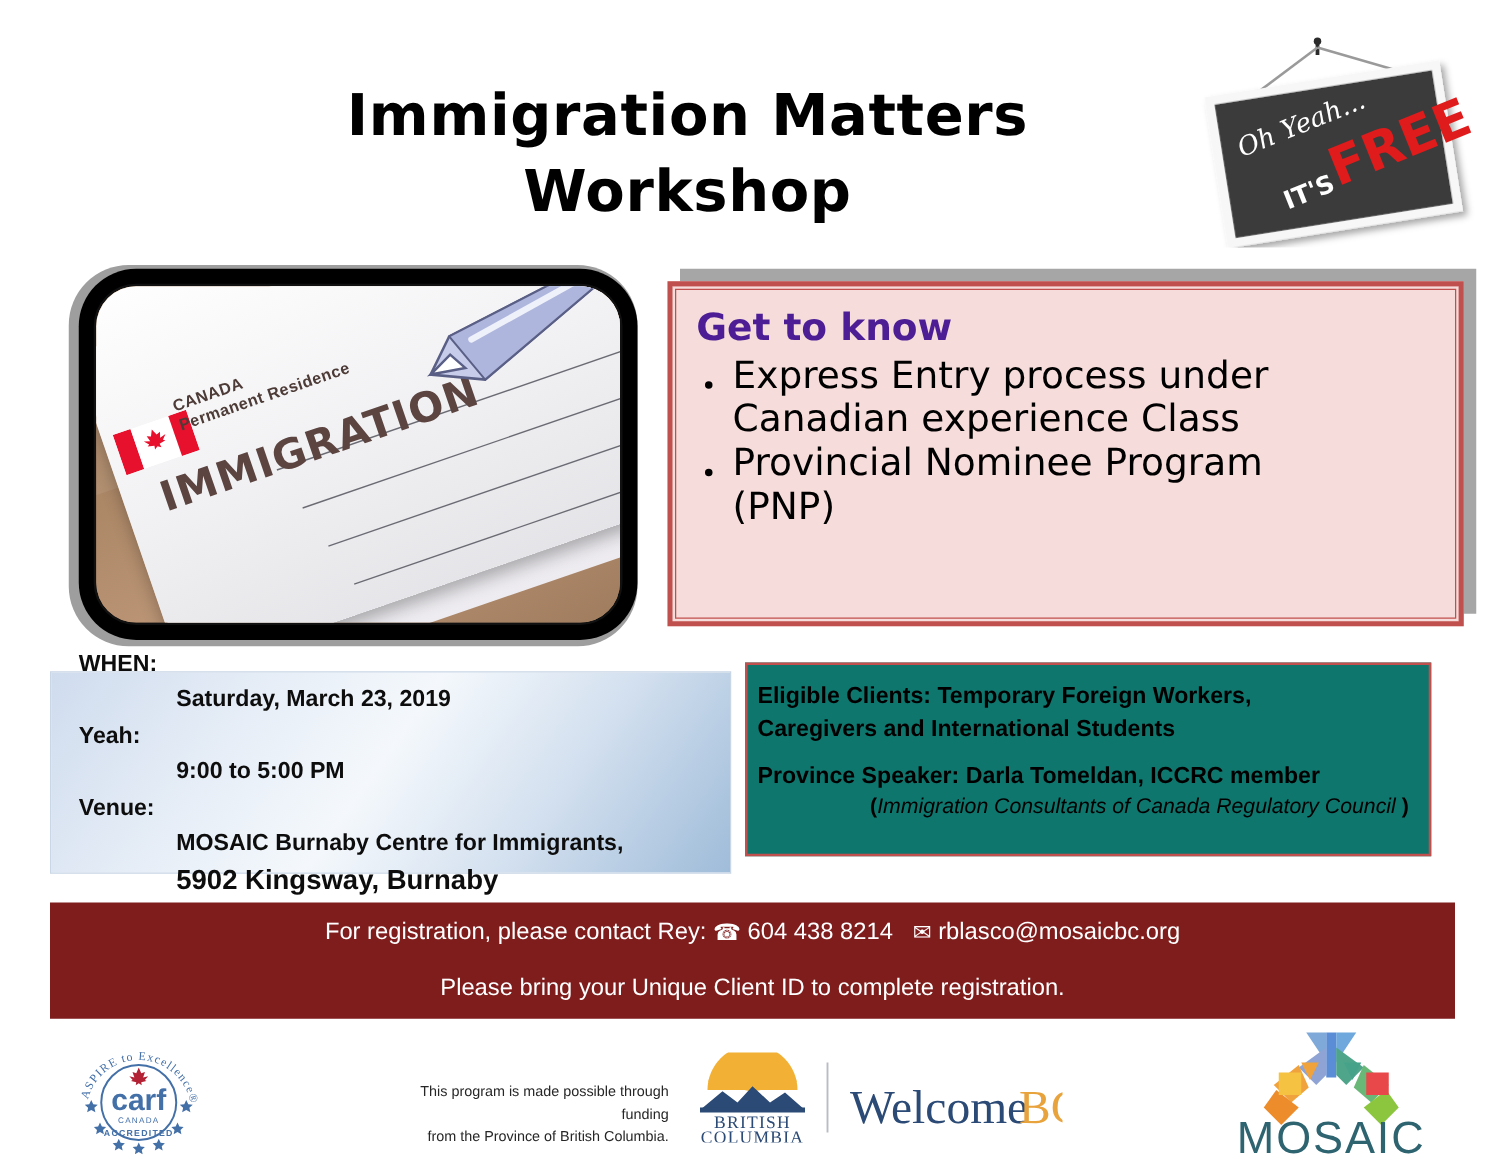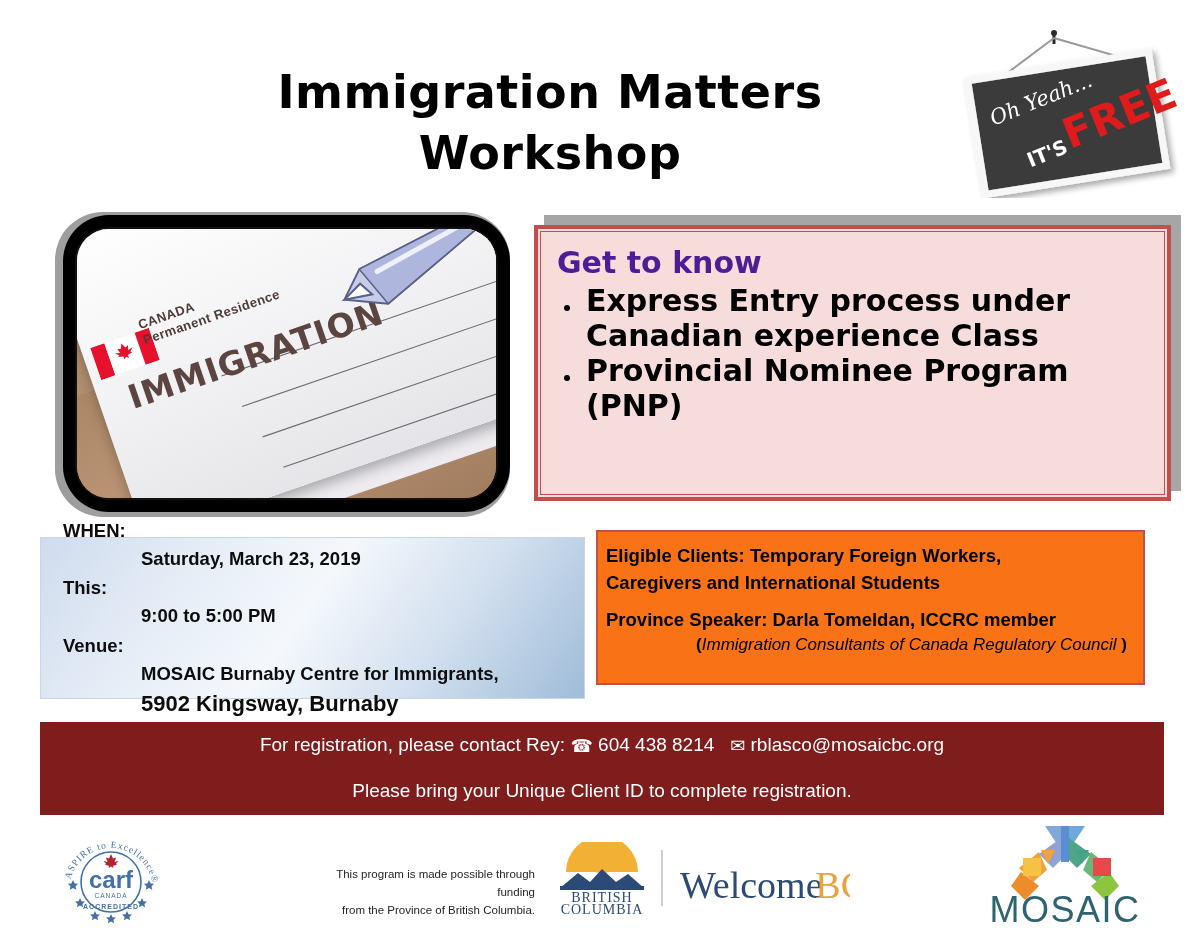--- a/index.html
+++ b/index.html
@@ -89,21 +89,21 @@
   }
   .pink-inner{padding:18px 18px 10px 16px;}
   .get-to-know{
     font-family:"DejaVu Sans",sans-serif;
     font-weight:bold;font-size:30px;color:#4c1d95;line-height:1.05;margin:0 0 4px 3px;
   }
   .bullets{list-style:none;margin:0;padding:0;}
   .bullets li{
     position:relative;
     font-family:"DejaVu Sans",sans-serif;
-    font-weight:bold;font-size:30px;color:#000;
+    font-weight:normal;font-size:30px;color:#000;
     line-height:1.17;padding-left:32px;margin-bottom:0px;
   }
   .bullets li:before{
     content:"";position:absolute;left:10px;top:22px;width:6px;height:6px;border-radius:50%;background:#000;
   }
 
   
   .blue-box{
     position:absolute;left:40px;top:537px;width:545px;height:162px;
     background:linear-gradient(125deg,#cfdcee 0%,#e7eef7 28%,#f4f8fc 48%,#d3e0ef 72%,#9fbcd9 100%);
@@ -113,21 +113,21 @@
   }
   .blue-inner{padding:0 5px 0 22px;width:100%;}
   .ev-row{display:flex;font-family:"Liberation Sans",sans-serif;font-weight:bold;font-size:18.5px;color:#0d0d0d;line-height:1.58;}
   .ev-label{width:78px;flex:0 0 78px;}
   .ev-val{flex:1;margin-top:28px;}
   .ev-val2{margin-left:78px;font-family:"Liberation Sans",sans-serif;font-weight:bold;font-size:22px;color:#0d0d0d;line-height:1.45;}
 
   
   .elig-box{
     position:absolute;left:596px;top:530px;width:549px;height:155px;
-    background:#f97316;border:2px solid #c0504d;box-sizing:border-box;
+    background:#0f766e;border:2px solid #c0504d;box-sizing:border-box;
     padding:10px 10px 8px 8px;
   }
   .elig-line{
     font-family:"Liberation Sans",sans-serif;font-weight:bold;font-size:18.5px;color:#000;
     line-height:1.48;white-space:nowrap;
   }
   .elig-indent{text-align:left;padding-right:12px;}
   .elig-gap{height:9px;}
   .elig-paren{
     text-align:right;padding-right:6px;
@@ -254,21 +254,21 @@
     </div>
   </div>
 
   <div class="blue-box">
     <div class="blue-inner">
       <div class="ev-row">
         <div class="ev-label">WHEN:</div>
         <div class="ev-val">Saturday, March 23, 2019</div>
       </div>
       <div class="ev-row">
-        <div class="ev-label">This:</div>
+        <div class="ev-label">Yeah:</div>
         <div class="ev-val">9:00 to 5:00 PM</div>
       </div>
       <div class="ev-row">
         <div class="ev-label">Venue:</div>
         <div class="ev-val">MOSAIC Burnaby Centre for Immigrants,</div>
       </div>
       <div class="ev-val2">5902 Kingsway, Burnaby</div>
     </div>
   </div>
 

